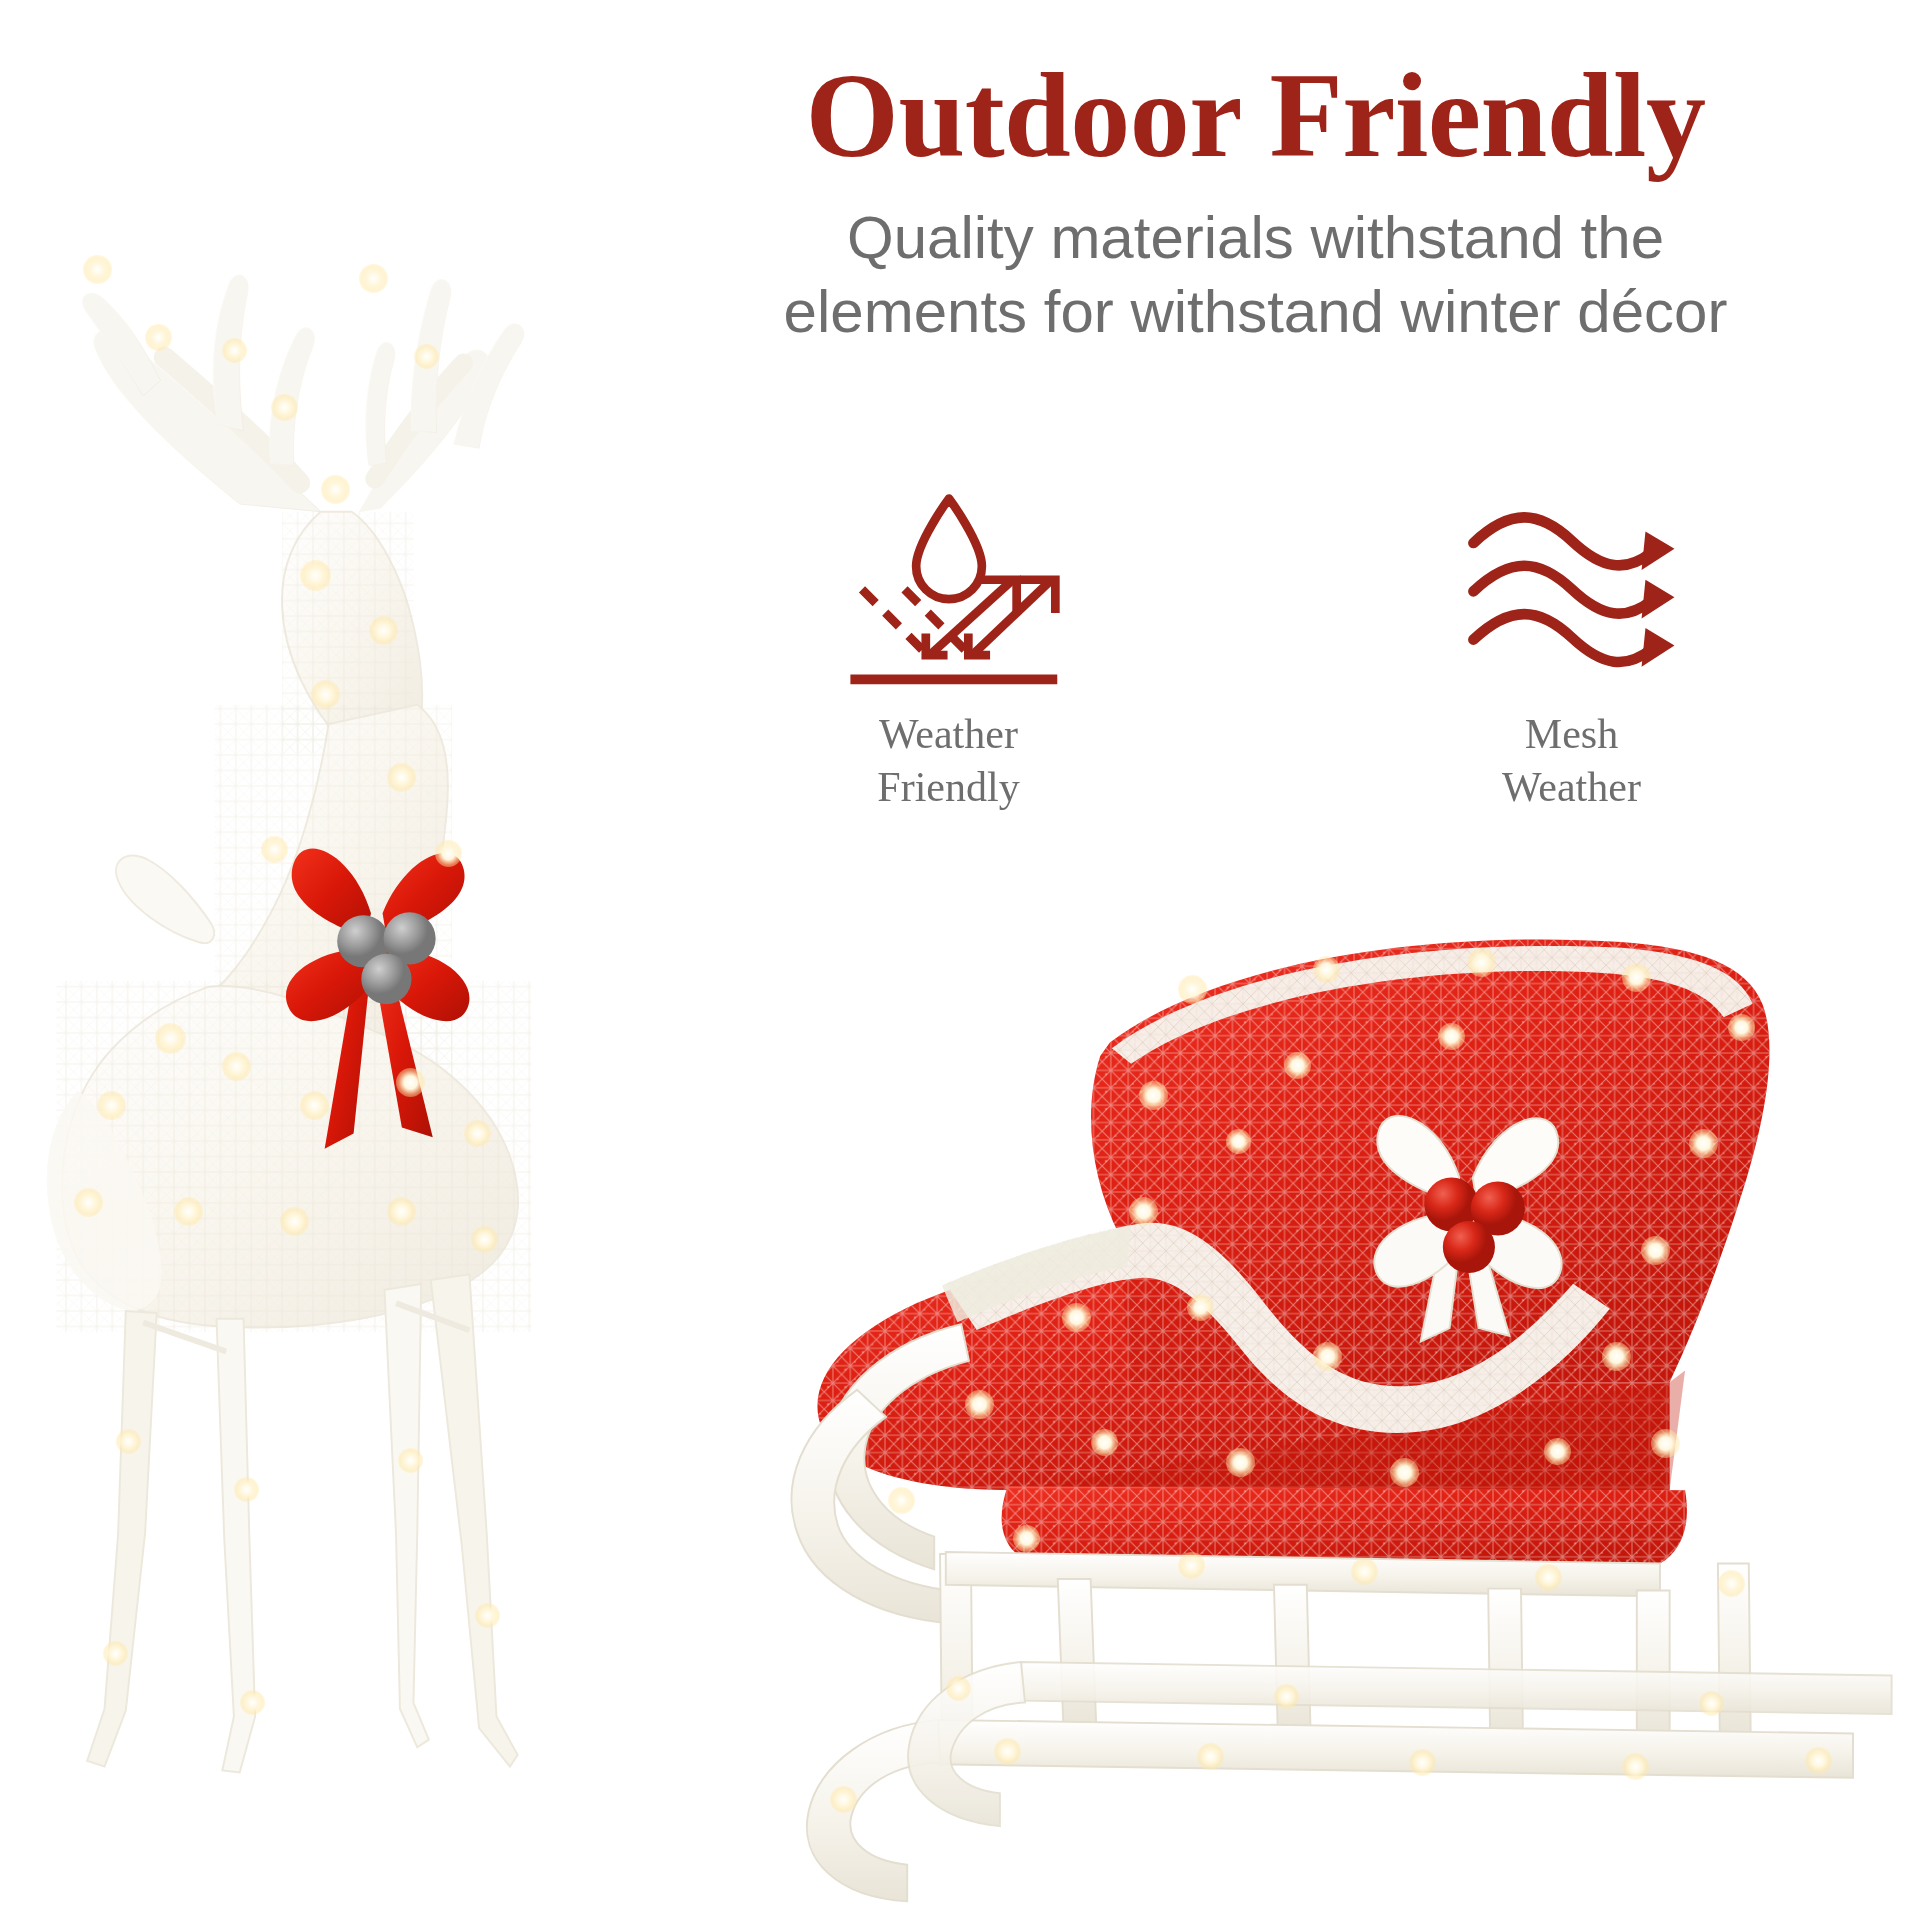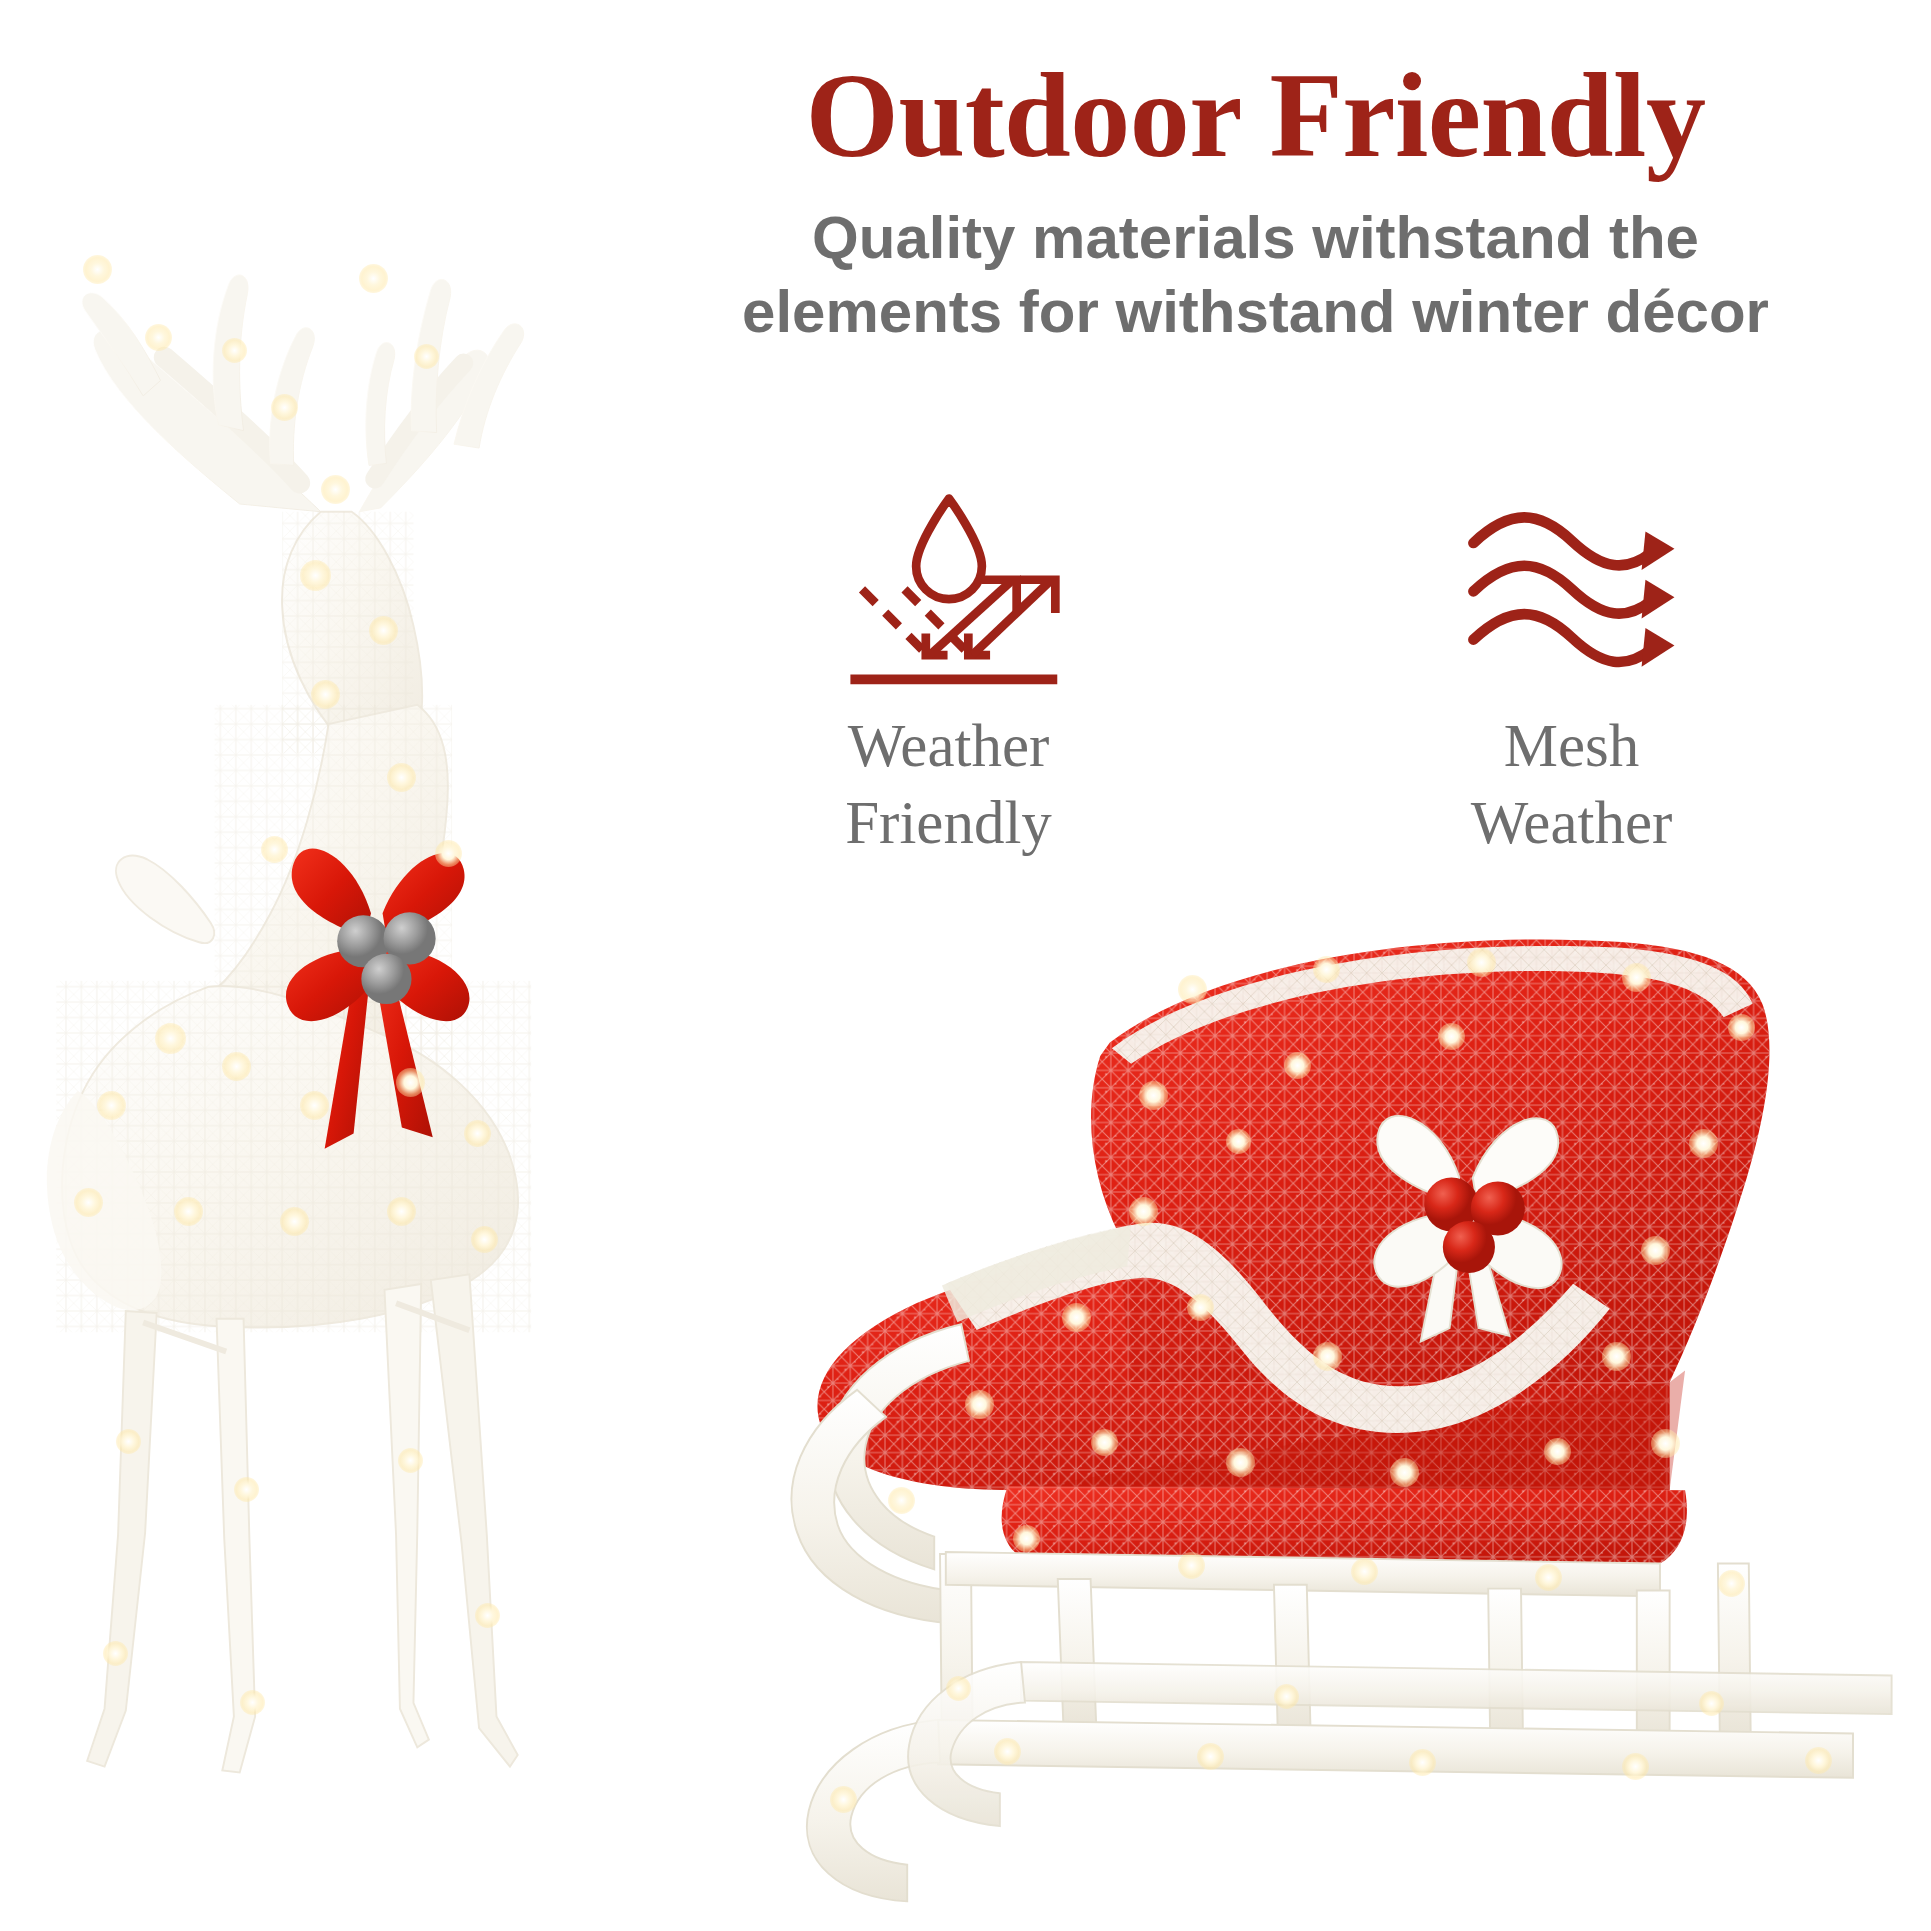--- a/index.html
+++ b/index.html
@@ -30,21 +30,21 @@
     font-size: 120px;
     line-height: 1.0;
     color: #9E2318;
     letter-spacing: -0.5px;
     margin: 0;
     white-space: nowrap;
   }
   #subtitle {
     margin: 25px 0 0 0;
     font-family: "Liberation Sans", sans-serif;
-    font-weight: 700;
+    font-weight: 400;
     font-size: 60px;
     line-height: 1.24;
     color: #6E6E6E;
   }
   #subtitle .sub-line { display: block; white-space: nowrap; }
 
   
   #features {
     position: absolute;
     left: 637px;
@@ -63,21 +63,21 @@
   .feature-icon {
     height: 208px;
     display: flex;
     align-items: center;
     justify-content: center;
   }
   .feature-label {
     margin-top: 17.4px;
     font-family: "Liberation Serif", serif;
     font-weight: normal;
-    font-size: 61px;
+    font-size: 42px;
     line-height: 1.25;
     color: #6E6E6E;
     text-align: center;
   }
   .feature-label .lbl-line { display: block; }
 
   
   .product { position: absolute; }
 
   

